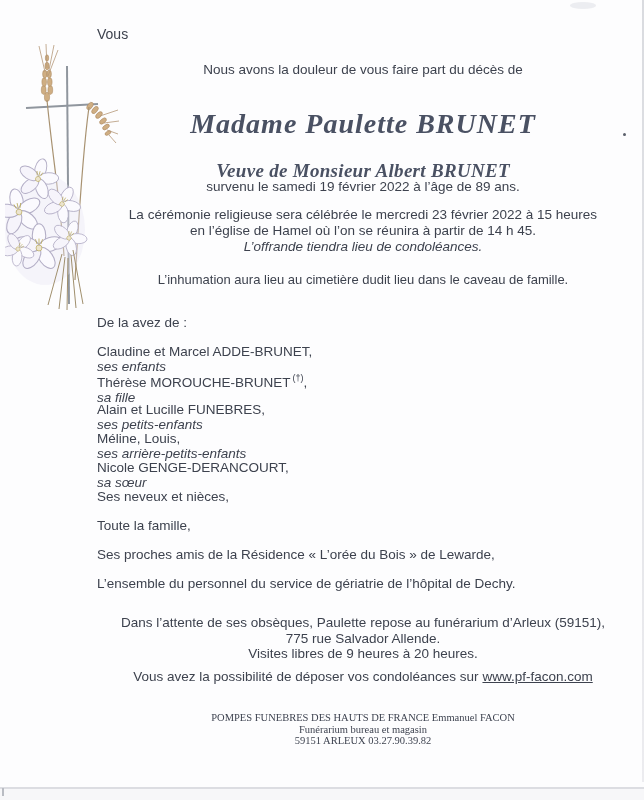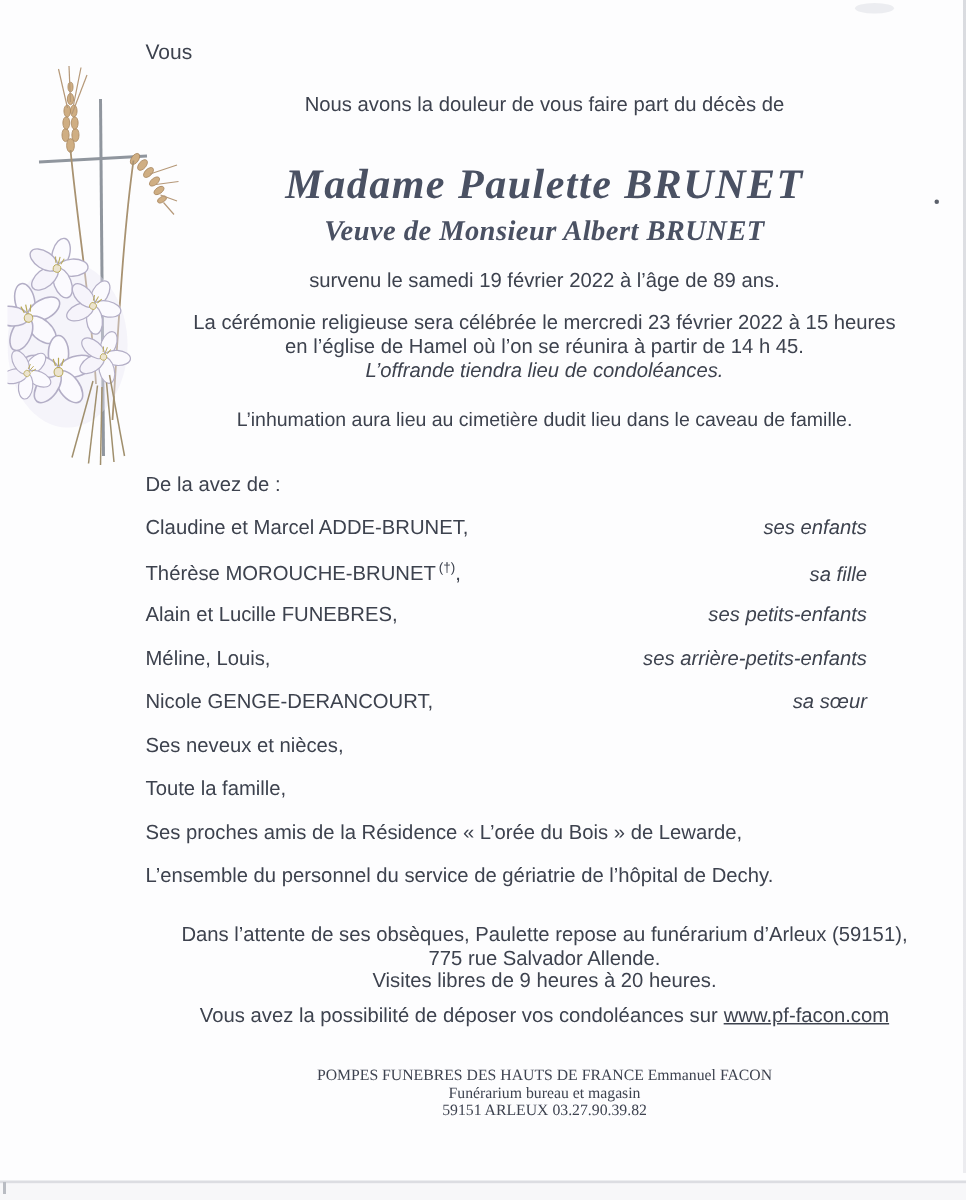--- a/index.html
+++ b/index.html
@@ -10,30 +10,30 @@
     color:#3d424e;
   }
   
   .c { position:absolute; left:85px; width:556px; text-align:center; }
   .location { position:absolute; left:97px; top:26px; font-size:14px; }
   .intro   { top:62px;  font-size:13.5px; }
   .name    { top:90px;  font-family:"Liberation Serif", serif; font-style:italic; font-weight:bold;
              font-size:28px; color:#4a5163; letter-spacing:1px;margin-top:18px; }
   .maiden  { top:125px; font-family:"Liberation Serif", serif; font-style:italic; font-weight:bold;
              font-size:17px; color:#4a5163; letter-spacing:.5px; }
-  .widow   { top:144px; font-family:"Liberation Serif", serif; font-style:italic; font-weight:bold;
+  .widow   { top:160px; font-family:"Liberation Serif", serif; font-style:italic; font-weight:bold;
              font-size:19px; color:#4a5163; letter-spacing:.3px; }
   .death   { top:179px; font-size:13.5px; }
   .ceremony{ top:207px; font-size:13.5px; line-height:16px; }
   .it      { font-style:italic; }
   .burial  { top:272px; font-size:13px; }
   .family  { position:absolute; left:97px; top:315px; width:481px; font-size:13.5px; }
   .fam-heading { height:16px; }
   .fam-row { display:flex; justify-content:space-between; align-items:baseline;
-             height:16px; margin-top:13px; }
+             height:16px; margin-top:13px;flex-direction:column; }
   .fam-row:first-of-type { margin-top:12px; }
   .fam-name { white-space:nowrap; }
   .fam-rel  { font-style:italic; white-space:nowrap; }
   sup.dag   { font-size:9px; margin-left:2px; }
   .wake        { top:615px; font-size:13.5px; line-height:15.5px; }
   .condolences { top:669px; font-size:13.5px; }
   .link { text-decoration:underline; margin-left:4px; }
   .footer { top:712px; font-family:"Liberation Serif", serif; font-size:10.5px;
             line-height:11.5px; color:#3e4350; }
   .decoration { position:absolute; left:5px; top:42px; width:115px; height:270px; }

